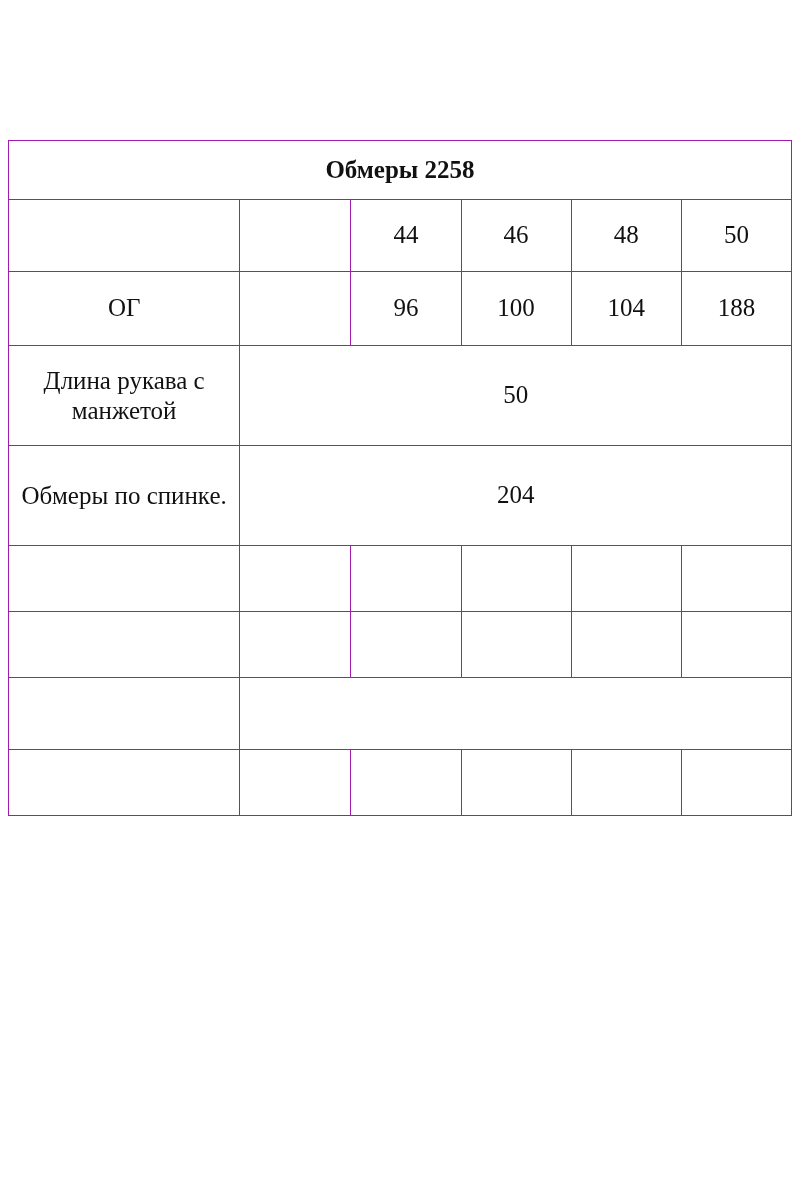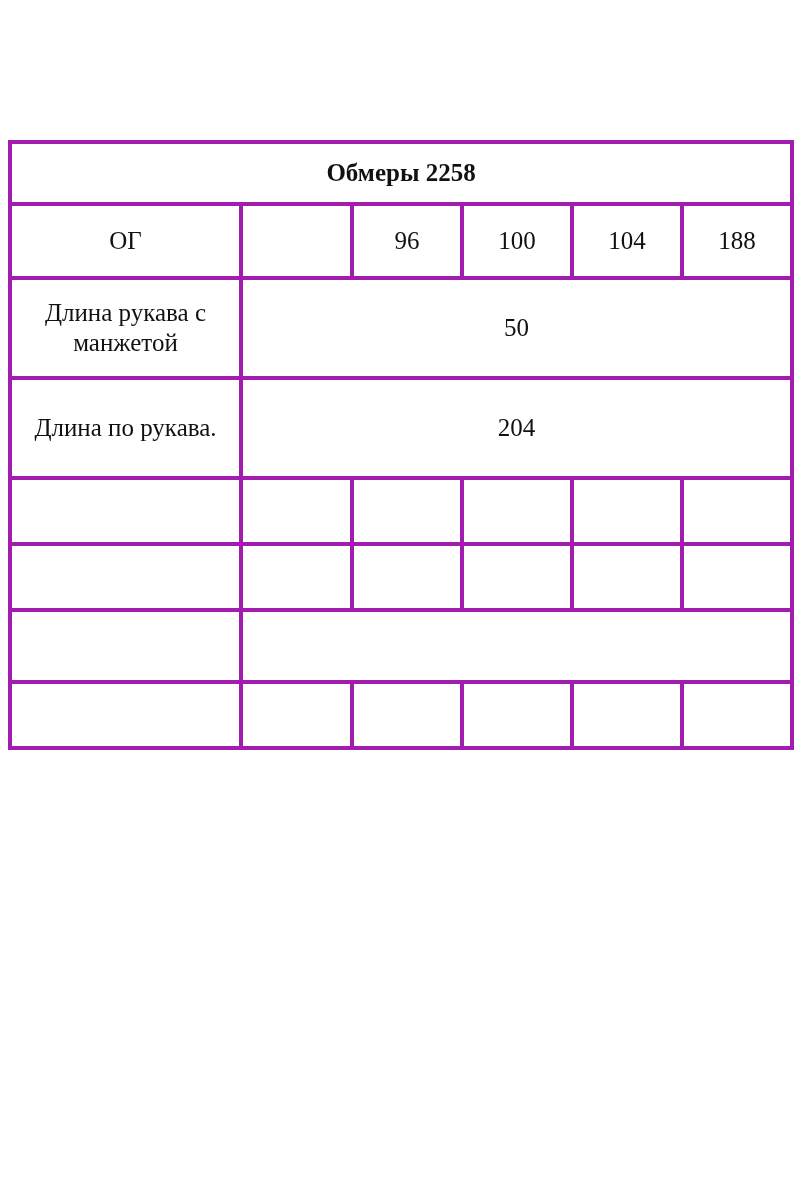--- a/index.html
+++ b/index.html
@@ -25,21 +25,21 @@
     left: 8px;
     top: 140px;
     width: 784px;
   }
   table.measure {
     border-collapse: collapse;
     width: 784px;
     table-layout: fixed;
   }
   table.measure td {
-    border: 4px solid #a21caf;
+    border: 1px solid #a21caf;
     text-align: center;
     vertical-align: middle;
     font-size: 25px;
     line-height: 1.15;
     padding: 0;
     color: #111111;
   }
   .title-cell {
     font-weight: bold;
     font-size: 26px;
@@ -93,39 +93,47 @@
           <col class="c2">
           <col class="c3">
           <col class="c4">
           <col class="c5">
           <col class="c6">
       </colgroup>
       <tbody>
         <tr>
           <td class="title-cell" colspan="6">Обмеры 2258</td>
         </tr>
+        <tr class="row-head">
+          <td></td>
+          <td></td>
+          <td>44</td>
+          <td>46</td>
+          <td>48</td>
+          <td>50</td>
+        </tr>
 
         <tr class="data-row">
           <td class="label-cell">ОГ</td>
           <td></td>
           <td>96</td>
           <td>100</td>
           <td>104</td>
           <td>188</td>
         </tr>
 
 
 
         <tr class="tall-row">
           <td class="label-cell">Длина рукава с манжетой</td>
           <td class="merged-value" colspan="5">50</td>
         </tr>
 
         <tr class="tall-row">
-          <td class="label-cell">Длина по рукава.</td>
+          <td class="label-cell">Обмеры по спинке.</td>
           <td class="merged-value" colspan="5">204</td>
         </tr>
 
         <tr class="blank-row">
           <td></td>
           <td></td>
           <td></td>
           <td></td>
           <td></td>
           <td></td>

